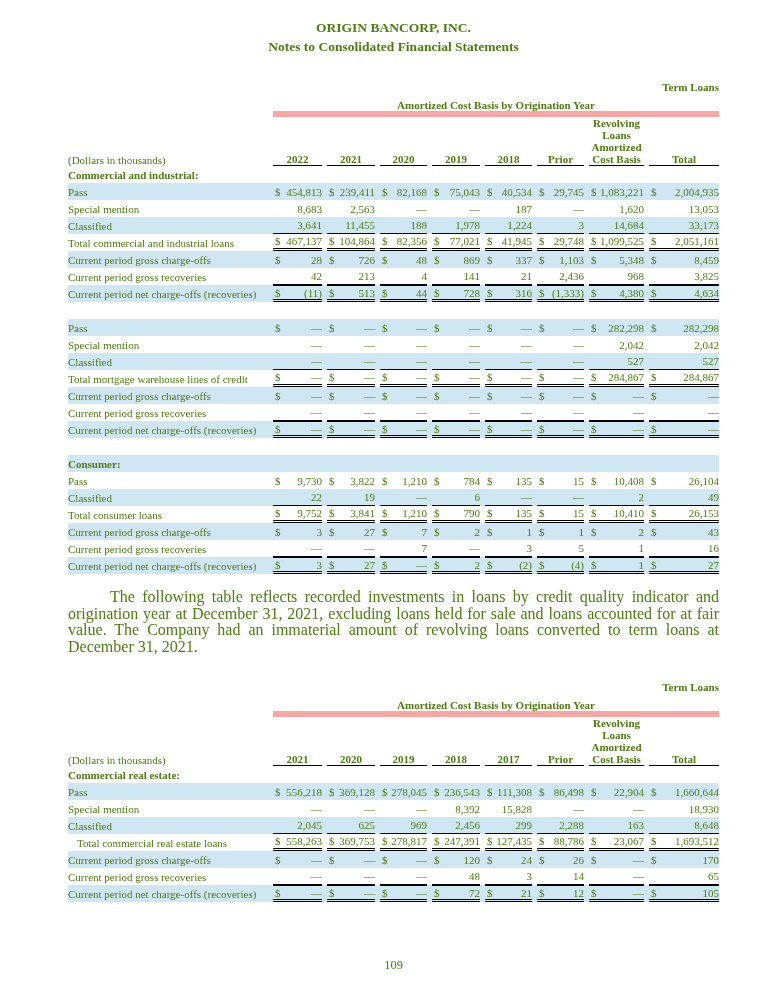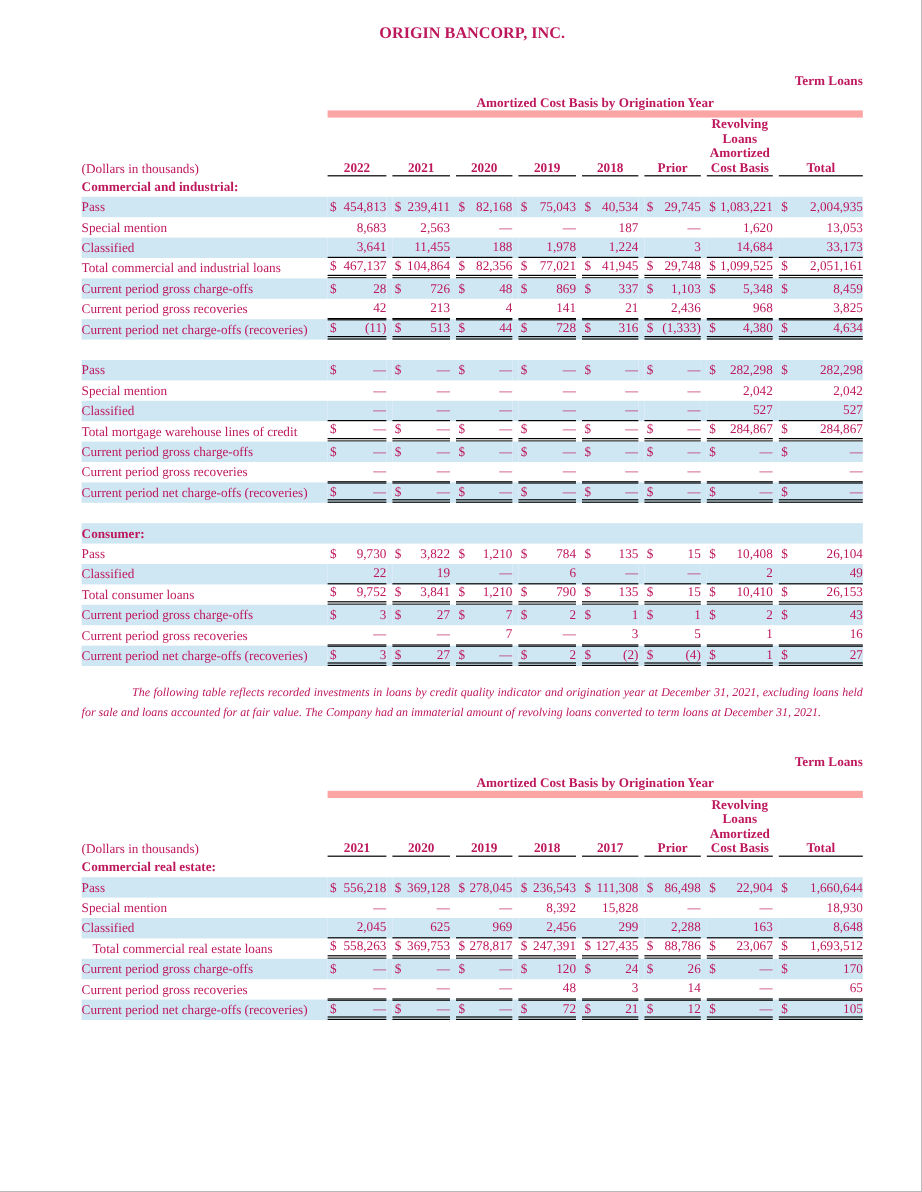--- a/index.html
+++ b/index.html
@@ -1,18 +1,18 @@
 <!DOCTYPE html>
 <html style="--stripe: #cfe7f3;"><head>
 <meta charset="utf-8">
 <style>
   html,body { margin:0; padding:0; background:#888; }
   .page {
     width:768px; height:993px; background:#fff; margin:0 auto;
-    font-family:"Liberation Serif", serif; color:#be185d;
+    font-family:"Liberation Serif", serif; color:#4d7c0f;
     padding:20px 49px 0 68px; box-sizing:border-box; position:relative;
   }
   .doc-title { text-align:center; font-weight:bold; font-size:13.5px; line-height:16px; }
   .doc-subtitle { text-align:center; font-weight:bold; font-size:13.5px; line-height:16px; margin-top:3px; }
 
   .fin-table {
     border-collapse:separate; border-spacing:0; table-layout:fixed;
     width:651px; font-size:11px; margin-top:22px;
   }
   .fin-table td, .fin-table th { padding:0; overflow:hidden; white-space:nowrap; }
@@ -29,29 +29,30 @@
   .num { text-align:right; padding-right:2px; }
   .num .cur { float:left; padding-left:2px; }
   .ub { border-bottom:1px solid #000; }
   .db { border-bottom:3px double #000; }
   .tb { border-top:1px solid #000; }
   .spacer { height:17px; }
   .fin-table tbody tr:nth-child(even) { background:var(--stripe, #cfe7f3); }
 
   .body-paragraph {
     margin:15px 0 0 0; text-indent:42px; text-align:justify;
-    font-size:10px; line-height:16.5px;font-style:italic;
+    font-size:16px; line-height:16.5px;
   }
   .page-number { text-align:center; font-size:12.5px; margin-top:56px; }
 </style>
 </head>
 <body>
 
 <div class="page">
   <div class="doc-title">ORIGIN BANCORP, INC.</div>
+  <div class="doc-subtitle">Notes to Consolidated Financial Statements</div>
 
   <table id="table1" class="fin-table">
       <colgroup>
         <col style="width: 205px;">
         <col style="width: 49px;">
         <col style="width: 5px;">
         <col style="width: 48px;">
         <col style="width: 5px;">
         <col style="width: 47px;">
         <col style="width: 5px;">
@@ -650,13 +651,14 @@
           <td class="gap"></td>
           <td class="num tb db"><span class="cur">$</span><span class="val">12</span></td>
           <td class="gap"></td>
           <td class="num tb db"><span class="cur">$</span><span class="val">—</span></td>
           <td class="gap"></td>
           <td class="num tb db"><span class="cur">$</span><span class="val">105</span></td>
         </tr>
       </tbody>
     </table>
 
+  <div class="page-number">109</div>
 </div>
 
 </body></html>

